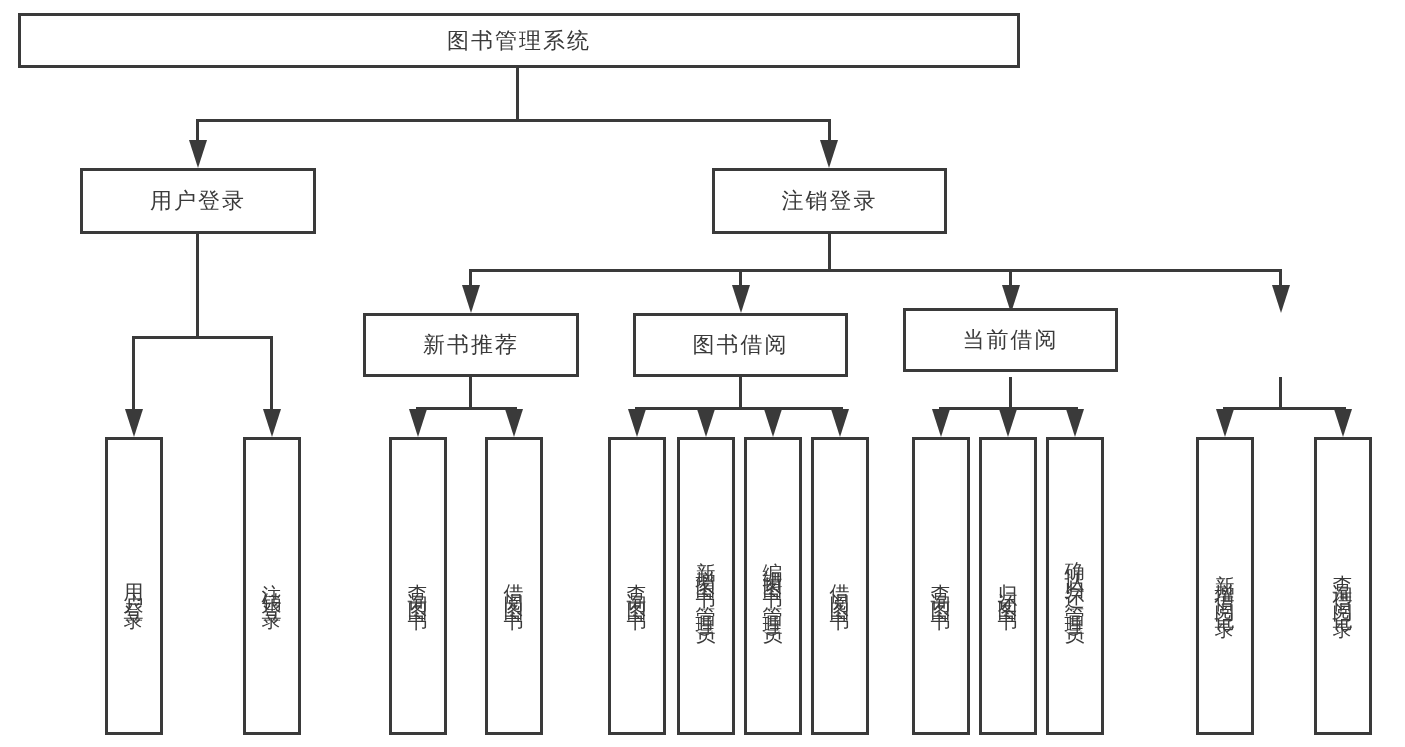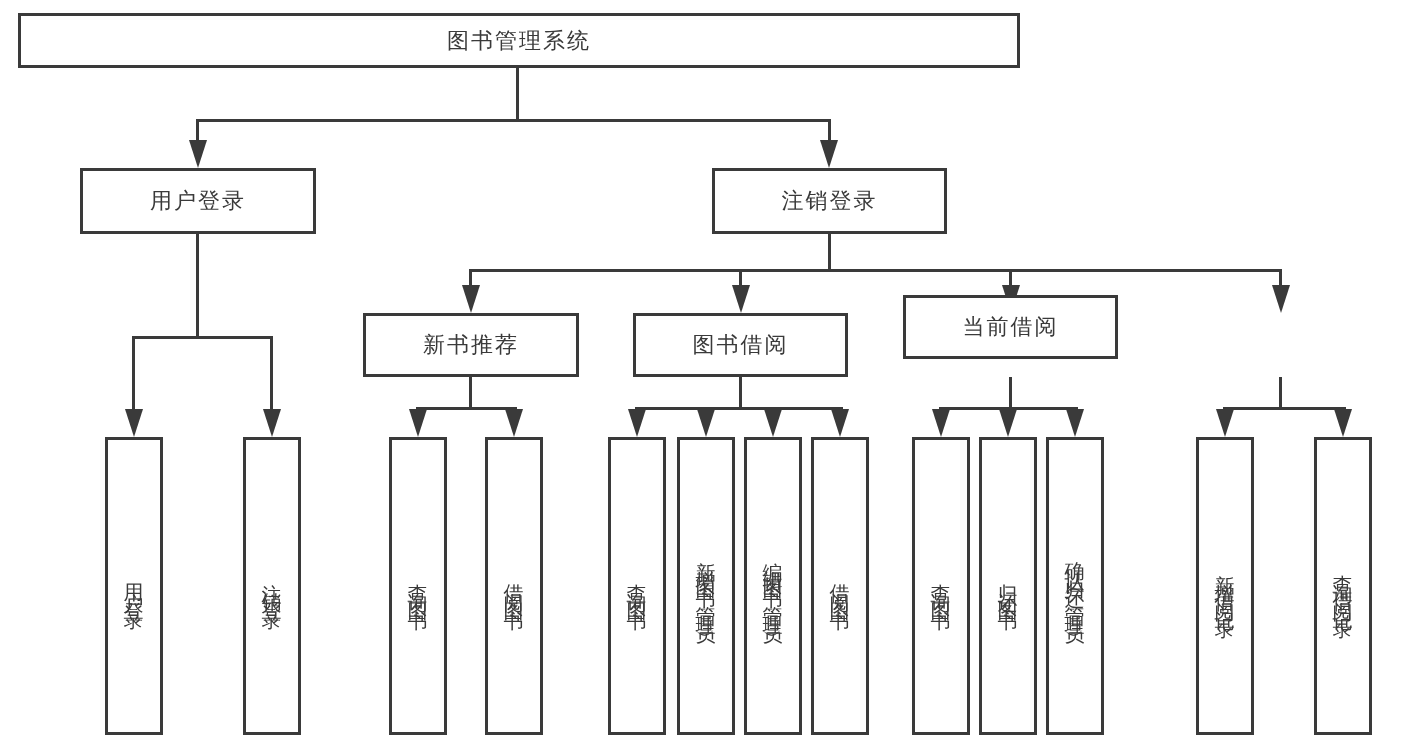--- a/index.html
+++ b/index.html
@@ -79,21 +79,21 @@
   <div class="arr" style="left:1002px;top:285px"></div>
   <div class="lv" style="left:1279px;top:269px;height:16px"></div>
   <div class="arr" style="left:1272px;top:285px"></div>
 
   <div class="hbox" style="left:633px;top:313px;width:215px;height:64px">
     <span>图书借阅</span>
   </div>
   <div class="hbox" style="left:363px;top:313px;width:216px;height:64px">
     <span>新书推荐</span>
   </div>
-  <div class="hbox" style="left:903px;top:295px;width:215px;height:64px">
+  <div class="hbox" style="left:903px;top:308px;width:215px;height:64px">
     <span>当前借阅</span>
   </div>
 
   <div class="lv" style="left:469px;top:377px;height:30px"></div>
   <div class="lh" style="left:416px;top:407px;width:101px"></div>
   <div class="arr" style="left:409px;top:409px"></div>
   <div class="arr" style="left:505px;top:409px"></div>
 
   <div class="lv" style="left:739px;top:377px;height:30px"></div>
   <div class="lh" style="left:635px;top:407px;width:208px"></div>

